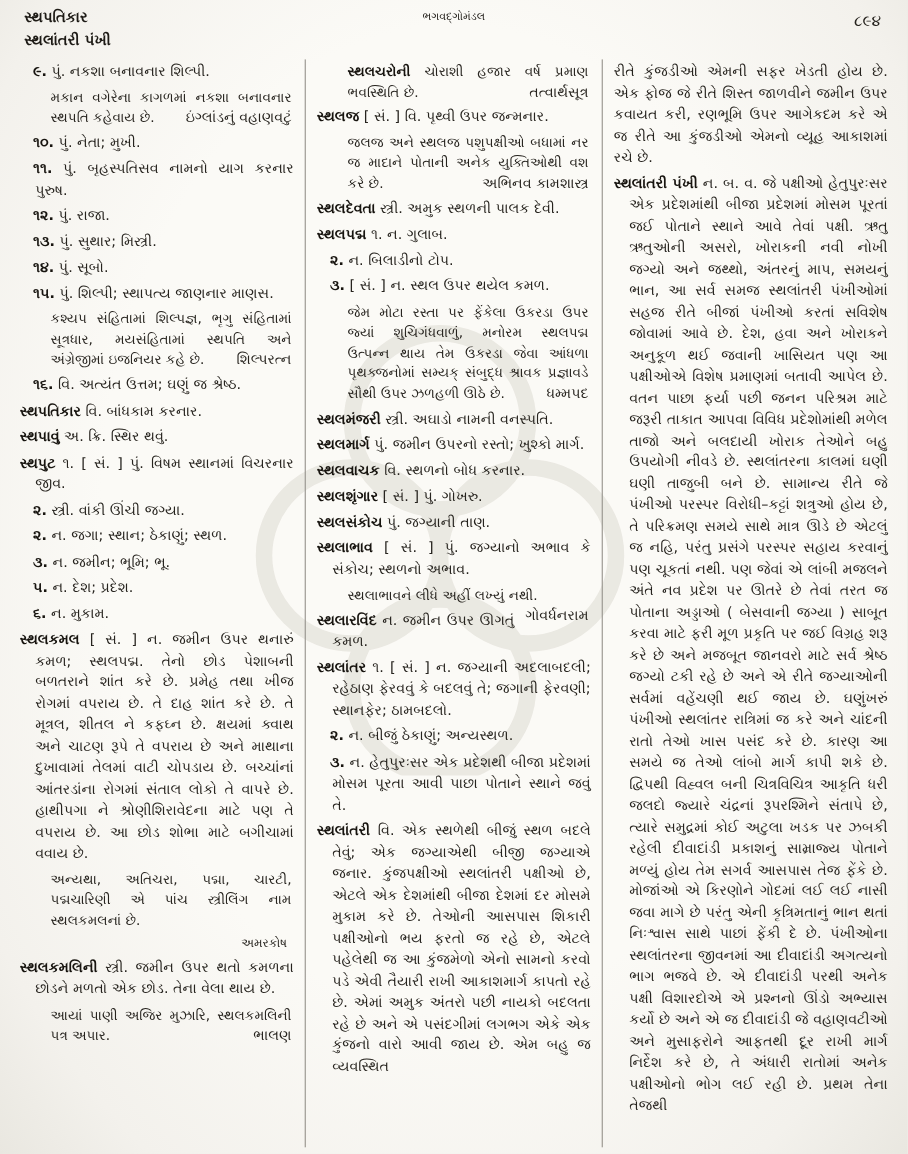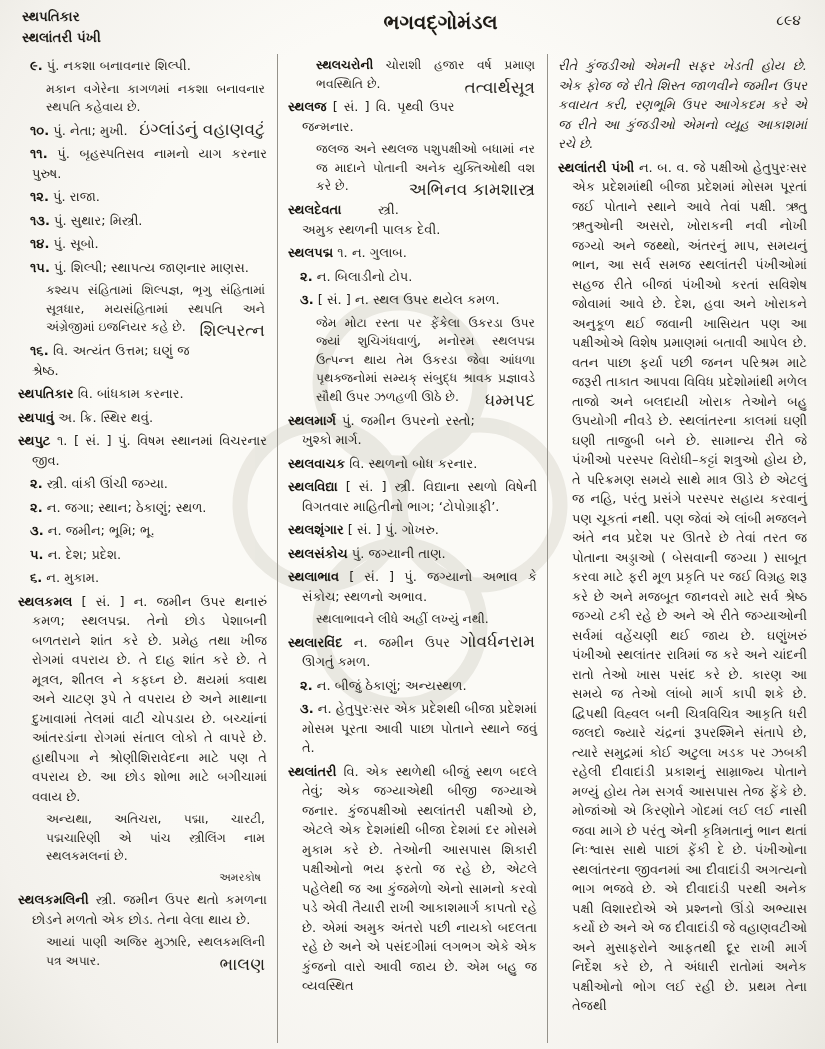--- a/index.html
+++ b/index.html
@@ -9,43 +9,43 @@
     background:#edece7;
   }
   .page {
     position:absolute; inset:0;
     background:radial-gradient(ellipse at 50% 45%, #fbfaf6 55%, #f3f1ec 85%, #e9e7e0 100%);
     color:#26231e;
   }
   
   .header { position:relative; height:54px; z-index:2; }
   .guide { position:absolute; left:22px; top:6px; font-weight:bold; font-size:13.5px; line-height:1.55; color:#1e1b16; }
-  .title { position:absolute; left:50%; top:10px; transform:translateX(-50%); font-weight:bold; font-size:20px; color:#1e1b16;margin-left:28px; }
+  .title { position:absolute; left:50%; top:10px; transform:translateX(-50%); font-weight:normal; font-size:10px; color:#1e1b16; }
   .pageno { position:absolute; right:24px; top:12px; font-size:14px;text-align:center; }
   
   .watermark { position:absolute; left:232px; top:295px; z-index:0; pointer-events:none; }
   
   .columns {
     position:absolute; top:54px; bottom:6px; left:8px; right:8px;
     display:flex; z-index:1;
   }
   .column {
     flex:1 1 0; min-width:0; padding:2px 10px 0 10px;
     overflow:hidden; text-align:justify;
     font-size:13px; line-height:1.5;
   }
   .column + .column { border-left:1px solid #95928a; }
   p.blk { margin:0 0 4px 0; }
   .entry { padding-left:14px; text-indent:-14px; margin-top:7px; }
-  .plain { margin-top:2px;font-style:italic; }
+  .plain { margin-top:2px; }
   .sense { padding-left:14px; text-indent:-2px; margin-top:3px; }
   .quote { padding-left:28px; padding-right:2px; font-size:12.4px; margin-top:2px; }
   .attrline { text-align:right; font-size:11px; padding-right:6px; margin-top:-2px; }
   .lead { font-weight:bold; color:#17140f; }
-  .attr { float:right; font-size:17px; padding-left:10px; }
+  .attr { float:right; font-size:13px; padding-left:10px; }
 </style>
 </head>
 <body>
 
 <div class="page">
 
   <div class="header">
     <div class="guide">
       <div>સ્થપતિકાર</div>
       <div>સ્થલાંતરી પંખી</div>
@@ -91,28 +91,29 @@
       </div>
       <div class="column">
         <p class="blk quote"><b class="lead">સ્થલચરોની</b> <span>ચોરાશી હજાર વર્ષ પ્રમાણ ભવસ્થિતિ છે.</span><span class="attr">તત્વાર્થસૂત્ર</span></p>
         <p class="blk entry"><b class="lead">સ્થલજ</b> <span>[ સં. ] વિ. પૃથ્વી ઉપર જન્મનાર.</span></p>
         <p class="blk quote"><span>જલજ અને સ્થલજ પશુપક્ષીઓ બધામાં નર જ માદાને પોતાની અનેક યુક્તિઓથી વશ કરે છે.</span><span class="attr">અભિનવ કામશાસ્ત્ર</span></p>
         <p class="blk entry"><b class="lead">સ્થલદેવતા</b> <span>સ્ત્રી. અમુક સ્થળની પાલક દેવી.</span></p>
         <p class="blk entry"><b class="lead">સ્થલપદ્મ</b> <span>૧. ન. ગુલાબ.</span></p>
         <p class="blk sense"><b class="lead">૨.</b> <span>ન. બિલાડીનો ટોપ.</span></p>
         <p class="blk sense"><b class="lead">૩.</b> <span>[ સં. ] ન. સ્થલ ઉપર થયેલ કમળ.</span></p>
         <p class="blk quote"><span>જેમ મોટા રસ્તા પર ફેંકેલા ઉકરડા ઉપર જ્યાં શુચિગંધવાળું, મનોરમ સ્થલપદ્મ ઉત્પન્ન થાય તેમ ઉકરડા જેવા આંધળા પૃથક્જનોમાં સમ્યક્ સંબુદ્ધ શ્રાવક પ્રજ્ઞાવડે સૌથી ઉપર ઝળહળી ઊઠે છે.</span><span class="attr">ધમ્મપદ</span></p>
+        <p class="blk entry"><b class="lead">સ્થલમંજરી</b> <span>સ્ત્રી. અઘાડો નામની વનસ્પતિ.</span></p>
         <p class="blk entry"><b class="lead">સ્થલમાર્ગ</b> <span>પું. જમીન ઉપરનો રસ્તો; ખુશ્કો માર્ગ.</span></p>
         <p class="blk entry"><b class="lead">સ્થલવાચક</b> <span>વિ. સ્થળનો બોધ કરનાર.</span></p>
-        <p class="blk entry"><b class="lead">સ્થલવિદ્યા</b> <span>[ સં. ] સ્ત્રી. વિદ્યાના સ્થળો વિષેની વિગતવાર માહિતીનો ભાગ; ‘ટોપોગ્રાફી’.</span></p>
         <p class="blk entry"><b class="lead">સ્થલશૃંગાર</b> <span>[ સં. ] પું. ગોખરુ.</span></p>
         <p class="blk entry"><b class="lead">સ્થલસંકોચ</b> <span>પું. જગ્યાની તાણ.</span></p>
         <p class="blk entry"><b class="lead">સ્થલાભાવ</b> <span>[ સં. ] પું. જગ્યાનો અભાવ કે સંકોચ; સ્થળનો અભાવ.</span></p>
         <p class="blk quote"><span>સ્થલાભાવને લીધે અહીં લખ્યું નથી.</span><span class="attr">ગોવર્ધનરામ</span></p>
         <p class="blk entry"><b class="lead">સ્થલારવિંદ</b> <span>ન. જમીન ઉપર ઊગતું કમળ.</span></p>
+        <p class="blk entry"><b class="lead">સ્થલાંતર</b> <span>૧. [ સં. ] ન. જગ્યાની અદલાબદલી; રહેઠાણ ફેરવવું કે બદલવું તે; જગાની ફેરવણી; સ્થાનફેર; ઠામબદલો.</span></p>
         <p class="blk sense"><b class="lead">૨.</b> <span>ન. બીજું ઠેકાણું; અન્યસ્થળ.</span></p>
         <p class="blk sense"><b class="lead">૩.</b> <span>ન. હેતુપુરઃસર એક પ્રદેશથી બીજા પ્રદેશમાં મોસમ પૂરતા આવી પાછા પોતાને સ્થાને જવું તે.</span></p>
         <p class="blk entry"><b class="lead">સ્થલાંતરી</b> <span>વિ. એક સ્થળેથી બીજું સ્થળ બદલે તેવું; એક જગ્યાએથી બીજી જગ્યાએ જનાર. કુંજપક્ષીઓ સ્થલાંતરી પક્ષીઓ છે, એટલે એક દેશમાંથી બીજા દેશમાં દર મોસમે મુકામ કરે છે. તેઓની આસપાસ શિકારી પક્ષીઓનો ભય ફરતો જ રહે છે, એટલે પહેલેથી જ આ કુંજમેળો એનો સામનો કરવો પડે એવી તૈયારી રાખી આકાશમાર્ગ કાપતો રહે છે. એમાં અમુક અંતરો પછી નાયકો બદલતા રહે છે અને એ પસંદગીમાં લગભગ એકે એક કુંજનો વારો આવી જાય છે. એમ બહુ જ વ્યવસ્થિત</span></p>
       </div>
       <div class="column">
         <p class="blk plain"><span>રીતે કુંજડીઓ એમની સફર ખેડતી હોય છે. એક ફોજ જે રીતે શિસ્ત જાળવીને જમીન ઉપર કવાયત કરી, રણભૂમિ ઉપર આગેકદમ કરે એ જ રીતે આ કુંજડીઓ એમનો વ્યૂહ આકાશમાં રચે છે.</span></p>
         <p class="blk entry"><b class="lead">સ્થલાંતરી પંખી</b> <span>ન. બ. વ. જે પક્ષીઓ હેતુપુરઃસર એક પ્રદેશમાંથી બીજા પ્રદેશમાં મોસમ પૂરતાં જઈ પોતાને સ્થાને આવે તેવાં પક્ષી. ઋતુ ઋતુઓની અસરો, ખોરાકની નવી નોખી જગ્યો અને જથ્થો, અંતરનું માપ, સમયનું ભાન, આ સર્વ સમજ સ્થલાંતરી પંખીઓમાં સહજ રીતે બીજાં પંખીઓ કરતાં સવિશેષ જોવામાં આવે છે. દેશ, હવા અને ખોરાકને અનુકૂળ થઈ જવાની ખાસિયત પણ આ પક્ષીઓએ વિશેષ પ્રમાણમાં બતાવી આપેલ છે. વતન પાછા ફર્યા પછી જનન પરિશ્રમ માટે જરૂરી તાકાત આપવા વિવિધ પ્રદેશોમાંથી મળેલ તાજો અને બલદાયી ખોરાક તેઓને બહુ ઉપયોગી નીવડે છે. સ્થલાંતરના કાલમાં ઘણી ઘણી તાજુબી બને છે. સામાન્ય રીતે જે પંખીઓ પરસ્પર વિરોધી–કટ્ટાં શત્રુઓ હોય છે, તે પરિક્રમણ સમયે સાથે માત્ર ઊડે છે એટલું જ નહિ, પરંતુ પ્રસંગે પરસ્પર સહાય કરવાનું પણ ચૂકતાં નથી. પણ જેવાં એ લાંબી મજલને અંતે નવ પ્રદેશ પર ઊતરે છે તેવાં તરત જ પોતાના અડ્ડાઓ ( બેસવાની જગ્યા ) સાબૂત કરવા માટે ફરી મૂળ પ્રકૃતિ પર જઈ વિગ્રહ શરૂ કરે છે અને મજબૂત જાનવરો માટે સર્વ શ્રેષ્ઠ જગ્યો ટકી રહે છે અને એ રીતે જગ્યાઓની સર્વમાં વહેંચણી થઈ જાય છે. ઘણુંખરું પંખીઓ સ્થલાંતર રાત્રિમાં જ કરે અને ચાંદની રાતો તેઓ ખાસ પસંદ કરે છે. કારણ આ સમયે જ તેઓ લાંબો માર્ગ કાપી શકે છે. દ્વિપથી વિહ્વલ બની ચિત્રવિચિત્ર આકૃતિ ધરી જલદો જ્યારે ચંદ્રનાં રૂપરશ્મિને સંતાપે છે, ત્યારે સમુદ્રમાં કોઈ અટુલા ખડક પર ઝબકી રહેલી દીવાદાંડી પ્રકાશનું સામ્રાજ્ય પોતાને મળ્યું હોય તેમ સગર્વ આસપાસ તેજ ફેંકે છે. મોજાંઓ એ કિરણોને ગોદમાં લઈ લઈ નાસી જવા માગે છે પરંતુ એની કૃત્રિમતાનું ભાન થતાં નિઃશ્વાસ સાથે પાછાં ફેંકી દે છે. પંખીઓના સ્થલાંતરના જીવનમાં આ દીવાદાંડી અગત્યનો ભાગ ભજવે છે. એ દીવાદાંડી પરથી અનેક પક્ષી વિશારદોએ એ પ્રશ્નનો ઊંડો અભ્યાસ કર્યો છે અને એ જ દીવાદાંડી જે વહાણવટીઓ અને મુસાફરોને આફતથી દૂર રાખી માર્ગ નિર્દેશ કરે છે, તે અંધારી રાતોમાં અનેક પક્ષીઓનો ભોગ લઈ રહી છે. પ્રથમ તેના તેજથી</span></p>
       </div>
     </div>
 

